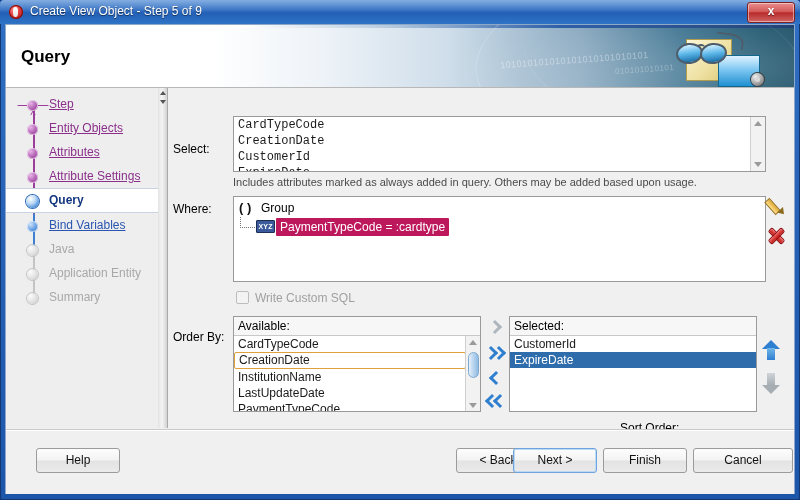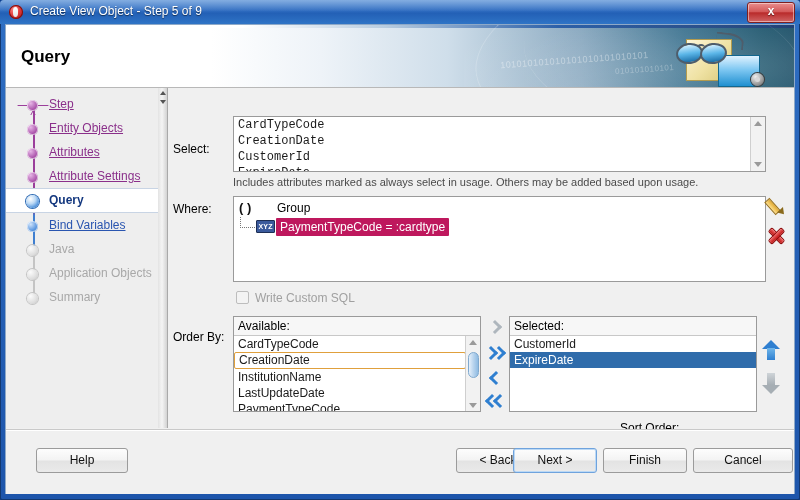--- a/index.html
+++ b/index.html
@@ -441,21 +441,21 @@
             <a>Bind Variables</a>
           </div>
 
           <div class="step disabled">
             <div class="bullet"></div>
             <span>Java</span>
           </div>
 
           <div class="step disabled">
             <div class="bullet"></div>
-            <span>Application Objects</span>
+            <span>Application Entity</span>
           </div>
 
           <div class="step disabled">
             <div class="bullet"></div>
             <span>Summary</span>
           </div>
         </div>
       </div>
 
       <div class="splitter">
@@ -474,27 +474,27 @@
             <div class="row">CardTypeCode</div>
             <div class="row">CreationDate</div>
             <div class="row">CustomerId</div>
             <div class="row">ExpireDate</div>
           </div>
           <div class="sbar">
             <div class="ar up"></div>
             <div class="ar dn"></div>
           </div>
         </div>
-        <div class="helper" style="left:65px;top:88px;">Includes attributes marked as always select in usage.  Others may be added based upon usage.</div>
+        <div class="helper" style="left:65px;top:88px;">Includes attributes marked as always added in query.  Others may be added based upon usage.</div>
 
         <div class="fld-label" style="left:5px;top:114px;">Where:</div>
         <div class="listbox" style="left:65px;top:108px;width:533px;height:86px;">
           <div class="tree-row" style="margin-top:2px;">
             <span class="grp-paren">( )</span>
-            <span style="position:absolute;left:43px;top:0;">Group</span>
+            <span style="position:absolute;left:27px;top:0;">Group</span>
           </div>
           <div class="tree-row" style="padding-left:0;">
             <span class="dots"></span>
             <span class="xyz">XYZ</span>
             <span class="sel-blue" style="position:absolute;left:42px;top:1px;">PaymentTypeCode = :cardtype</span>
           </div>
         </div>
         <div class="iconbtn pencil" style="left:598px;top:108px;">
           <div class="body"></div>
           <div class="tip"></div>
@@ -560,21 +560,21 @@
         <div class="fld-label" style="left:452px;top:333px;">Sort Order:</div>
         <div class="combo" style="left:513px;top:327px;width:76px;">
           <span class="val">Ascending</span>
           <span class="arw"></span>
         </div>
       </div>
     </div>
 
     <div class="footer">
       <div class="sep-line"></div>
-      <div class="btn" style="left:30px;top:18px;width:92px;">
+      <div class="btn" style="left:30px;top:18px;width:84px;">
         <span>Help</span>
       </div>
       <div class="btn" style="left:420px;top:18px;width:84px;margin-left:30px;">
         <span>&lt; Back</span>
       </div>
       <div class="btn default" style="left:507px;top:18px;width:84px;">
         <span>Next &gt;</span>
       </div>
       <div class="btn" style="left:597px;top:18px;width:84px;">
         <span>Finish</span>

